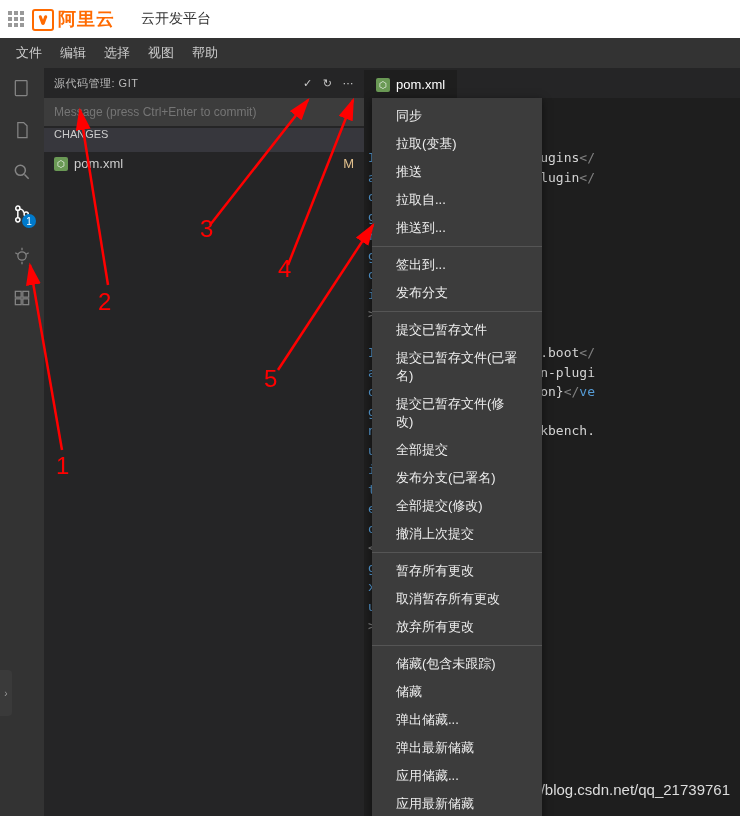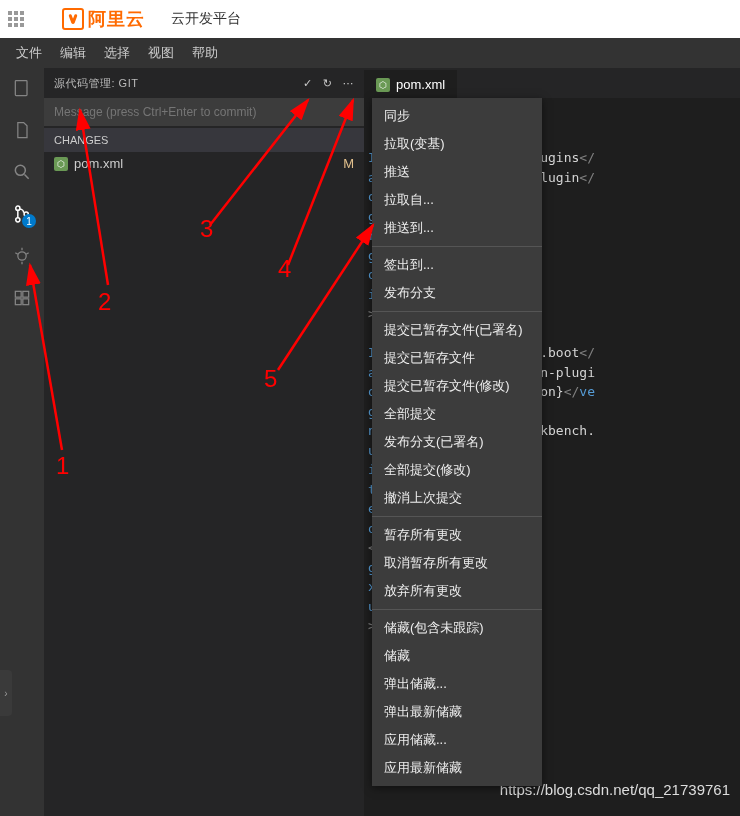--- a/index.html
+++ b/index.html
@@ -1,49 +1,49 @@
 <!DOCTYPE html>
 <html><head>
 <meta charset="utf-8">
 <style>
   * { margin: 0; padding: 0; box-sizing: border-box; }
   body { font-family: "Microsoft YaHei", "PingFang SC", sans-serif; font-size: 13px; background: #1e1e1e; color: #ccc; width: 740px; height: 816px; overflow: hidden; position: relative; }
   .topbar { height: 38px; background: #fff; display: flex; align-items: center; padding: 0 8px; gap: 8px; }
   .apps-grid { width: 16px; height: 16px; display: grid; grid-template-columns: repeat(3,4px); grid-template-rows: repeat(3,4px); gap: 2px; }
   .apps-grid span { background: #999; }
-  .brand { display: flex; align-items: center; gap: 4px; margin-left: 30px; }
+  .brand { display: flex; align-items: flex-end; gap: 4px; }
   .brand-box { width: 22px; height: 22px; border: 2px solid #ff6a00; border-radius: 3px; display: flex; align-items: center; justify-content: center; position: relative; }
   .brand-box::before, .brand-box::after { content:""; position:absolute; width:3px; height:10px; background:#ff6a00; border-radius:2px; }
   .brand-box::before { transform: rotate(-20deg); left:6px; }
   .brand-box::after { transform: rotate(20deg); right:6px; }
   .brand-text { color:#ff6a00; font-weight:bold; font-size:18px; letter-spacing:1px; }
   .platform { color:#333; font-size:14px; margin-left:18px; }
   .menubar { height: 30px; background: #333; display:flex; align-items:center; gap:18px; padding: 0 16px; color:#ccc; font-size:13px; }
   .menubar span { cursor:pointer; }
   .main { display:flex; height: calc(100% - 68px); }
   .activitybar { width: 44px; background: #333; display:flex; flex-direction:column; align-items:center; padding-top:8px; gap:18px; }
   .act-icon { width:24px; height:24px; display:flex; align-items:center; justify-content:center; color:#858585; cursor:pointer; position:relative; }
   .act-icon.active { color:#fff; }
   .badge { position:absolute; bottom:-2px; right:-2px; background:#007acc; color:#fff; border-radius:50%; width:14px; height:14px; font-size:10px; display:flex; align-items:center; justify-content:center; }
   .sidebar { width: 320px; background: #252526; display:flex; flex-direction:column; position:relative; }
   .side-header { height:30px; display:flex; align-items:center; justify-content:space-between; padding:0 10px; font-size:11px; color:#bbb; letter-spacing:0.5px; }
   .side-actions { display:flex; gap:10px; }
   .side-actions span { cursor:pointer; color:#ccc; }
   .msg-input { background:#3c3c3c; color:#888; font-size:12px; padding:6px 10px; margin:0; border:none; width:100%; outline:none; height:28px; }
-  .changes-hdr { background:#37373d; height:24px; display:flex; align-items:center; padding:0 10px; font-size:11px; color:#ccc; margin-top:2px; }
+  .changes-hdr { background:#37373d; height:24px; display:flex; padding:0 10px; font-size:11px; color:#ccc; margin-top:2px; }
   .file-row { display:flex; align-items:center; gap:6px; padding:4px 10px; font-size:13px; color:#ccc; cursor:pointer; }
   .file-icon { width:14px; height:14px; background:#6a9955; border-radius:2px; display:flex; align-items:center; justify-content:center; font-size:9px; color:#fff; }
   .editor { flex:1; background:#1e1e1e; display:flex; flex-direction:column; position:relative; }
   .tabs { height:30px; background:#252526; display:flex; align-items:flex-end; }
   .tab { background:#1e1e1e; border-top:1px solid #1e1e1e; display:flex; align-items:center; gap:6px; padding:6px 12px; font-size:13px; color:#fff; }
   .code { padding:50px 4px 4px 4px; font-family:Consolas,monospace; font-size:13px; line-height:1.5; color:#d4d4d4; white-space:pre; overflow:hidden; }
   .tag { color:#808080; }
   .el { color:#569cd6; }
   .context-menu { position:absolute; left:372px; top:98px; width:170px; background:#3c3c3c; box-shadow:0 2px 8px rgba(0,0,0,.5); z-index:100; padding:4px 0; }
-  .context-menu .item { padding:5px 12px; font-size:13px; color:#eee; cursor:pointer; }
+  .context-menu .item { padding:5px 24px; font-size:13px; color:#eee; cursor:pointer; }
   .context-menu .sep { height:1px; background:#555; margin:4px 0; }
   .annot-label { position:absolute; color:#f00; font-size:24px; font-weight:normal; z-index:200; font-family:Arial; }
   .arrow { position:absolute; z-index:150; pointer-events:none; }
   .arrow line { stroke:#f00; stroke-width:2.5; }
   .arrow polygon { fill:#f00; }
   .collapse-handle { position:absolute; left:0; bottom:100px; width:12px; height:46px; background:#3a3a3a; border-radius:0 4px 4px 0; display:flex; align-items:center; justify-content:center; color:#999; font-size:10px; z-index:50; }
   .watermark { position:absolute; right:10px; bottom:18px; color:#ddd; font-size:15px; font-family:Arial; z-index:50; }
   svg.ic { width:20px; height:20px; }
 </style>
 </head>
@@ -180,22 +180,22 @@
 <div class="context-menu">
   <div class="item">同步</div>
   <div class="item">拉取(变基)</div>
   <div class="item">推送</div>
   <div class="item">拉取自...</div>
   <div class="item">推送到...</div>
   <div class="sep"></div>
   <div class="item">签出到...</div>
   <div class="item">发布分支</div>
   <div class="sep"></div>
+  <div class="item">提交已暂存文件</div>
   <div class="item">提交已暂存文件(已署名)</div>
-  <div class="item">提交已暂存文件</div>
   <div class="item">提交已暂存文件(修改)</div>
   <div class="item">全部提交</div>
   <div class="item">发布分支(已署名)</div>
   <div class="item">全部提交(修改)</div>
   <div class="item">撤消上次提交</div>
   <div class="sep"></div>
   <div class="item">暂存所有更改</div>
   <div class="item">取消暂存所有更改</div>
   <div class="item">放弃所有更改</div>
   <div class="sep"></div>

